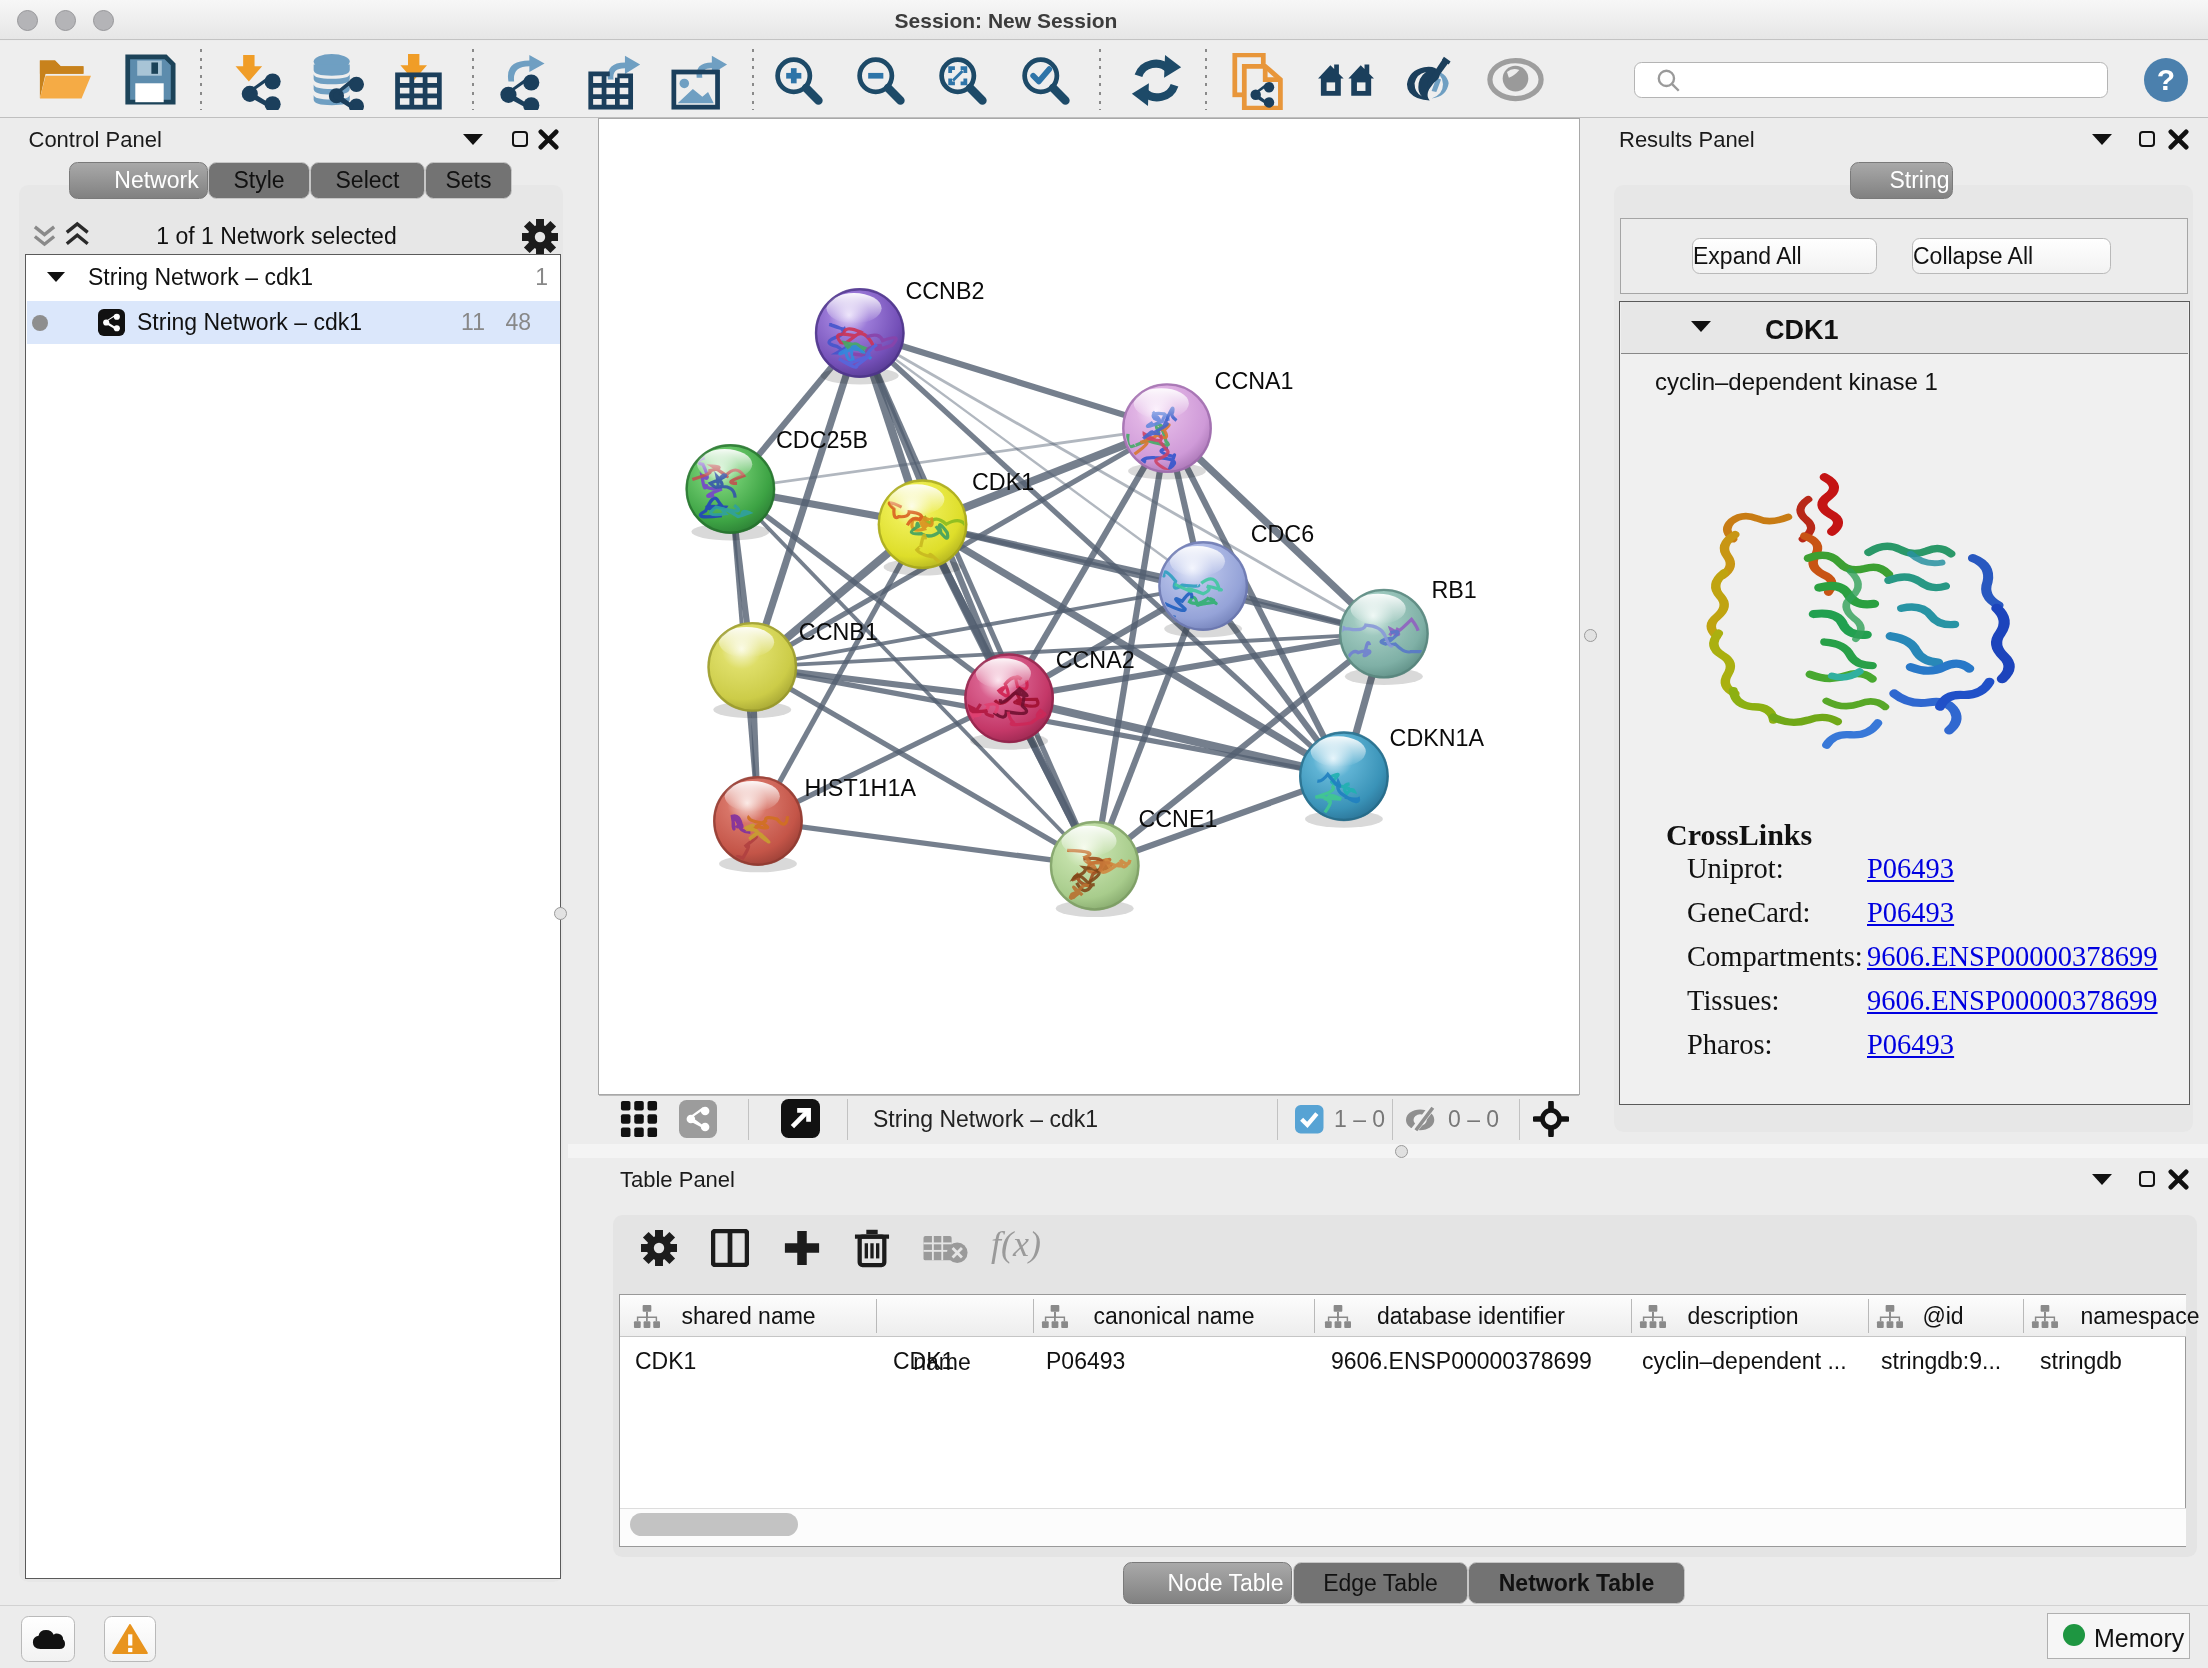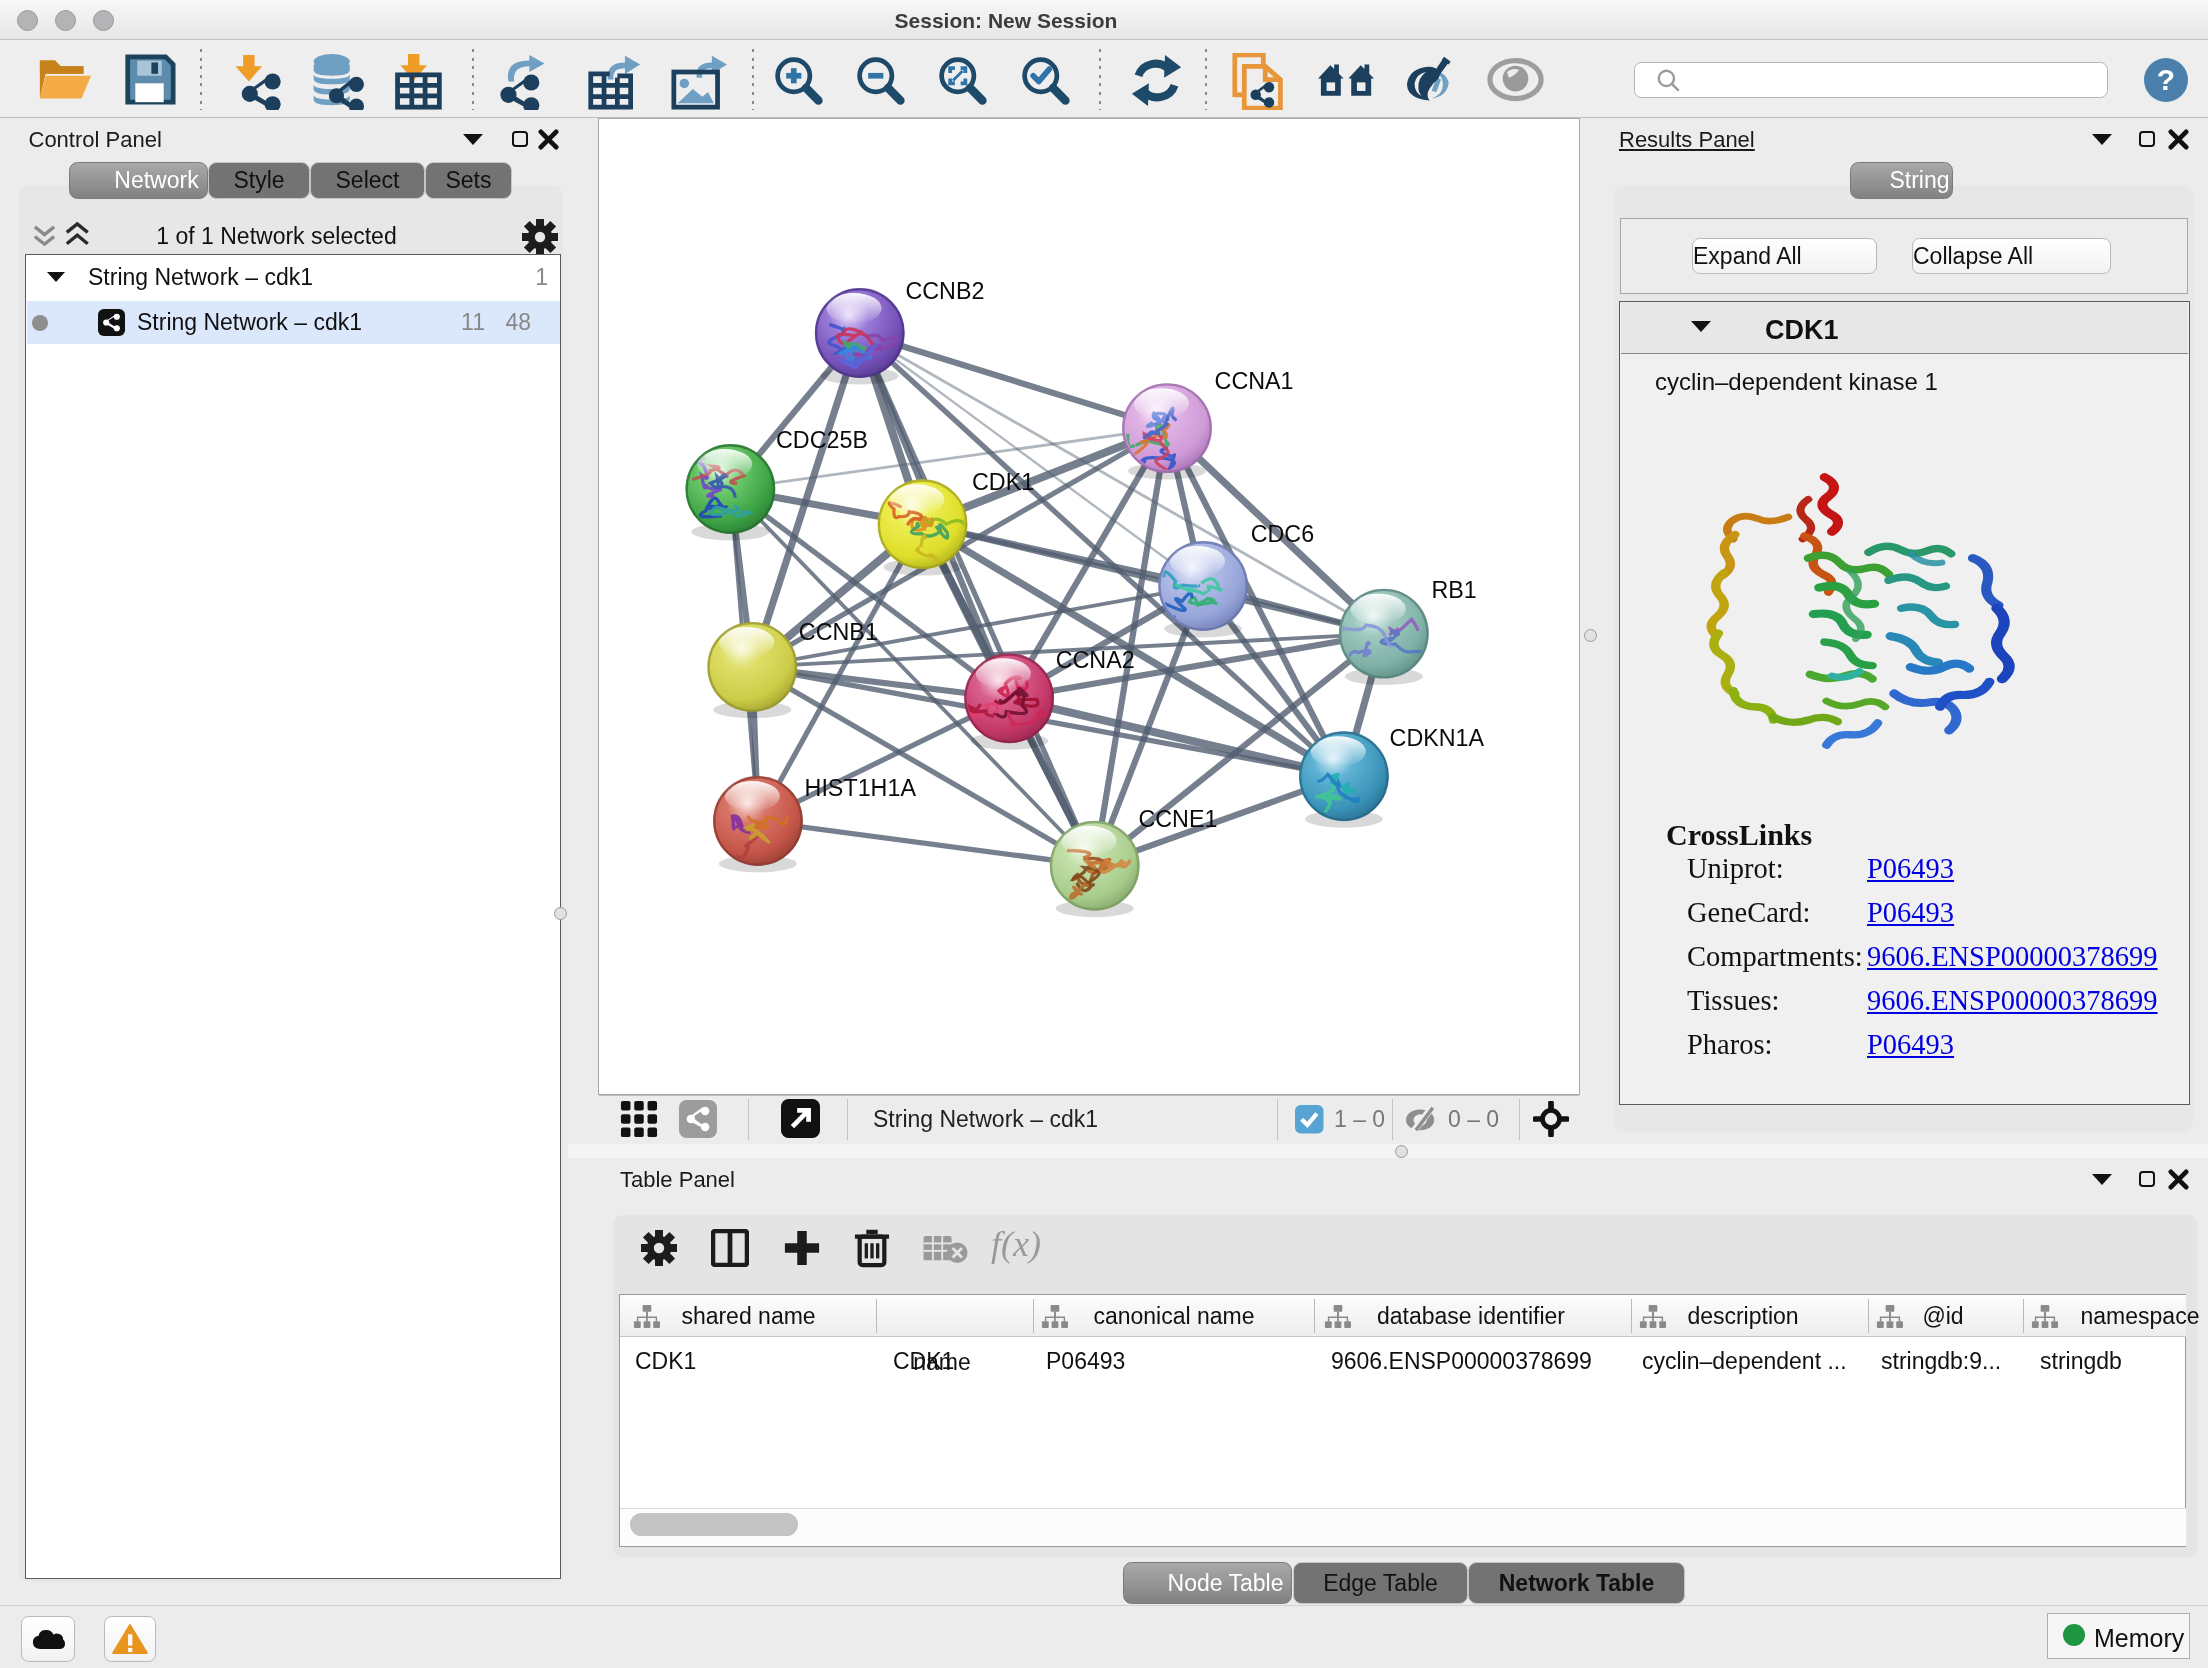--- a/index.html
+++ b/index.html
@@ -611,21 +611,21 @@
       <line x1="19" y1="30" x2="19" y2="36"></line>
       <line x1="2" y1="19" x2="8" y2="19"></line>
       <line x1="30" y1="19" x2="36" y2="19"></line>
     </g>
   </svg>
 
 <div class="abs" style="left:568px; top:1144px; width:1641px; height:14.3px; background:#f4f4f4;"></div>
 <div class="abs" style="left:1395px; top:1145px; width:13.3px; height:13.3px; border-radius:50%; background:#e0e0e0; border:1px solid #9a9a9a;"></div>
 <div class="abs" style="left:1584px; top:629px; width:13.3px; height:13.3px; border-radius:50%; background:#e2e2e2; border:1px solid #9a9a9a;"></div>
 
-<div class="abs panel-title" style="left:1619px; top:127px;text-decoration:underline;">Results Panel</div>
+<div class="abs panel-title" style="left:1619px; top:127px;">Results Panel</div>
 <div class="abs ptri" style="left:2092px; top:134px;"></div>
 <div class="abs pfloat" style="left:2139px; top:131px;"></div>
 <svg class="abs" style="left:2168px; top:129px;" width="21" height="21" viewBox="0 0 22 22">
     <path d="M3 3 L19 19 M19 3 L3 19" stroke="#111" stroke-width="5" stroke-linecap="round"></path>
   </svg>
 <div class="abs" style="left:1614px; top:185px; width:579px; height:947px; background:#e7e7e7; border-radius:9.5px;"></div>
 <div class="abs tabbtn tabsel" style="left:1850px; top:162px; width:103px;">String</div>
 
 <div class="abs" style="left:1620px; top:218px; width:568px; height:76px; border:1px solid #a5a5a5; background:#ececec;"></div>
 <div class="abs whitebtn" style="left:1692px; top:238px; width:185px; height:36px; line-height:34px;">Expand All</div>

